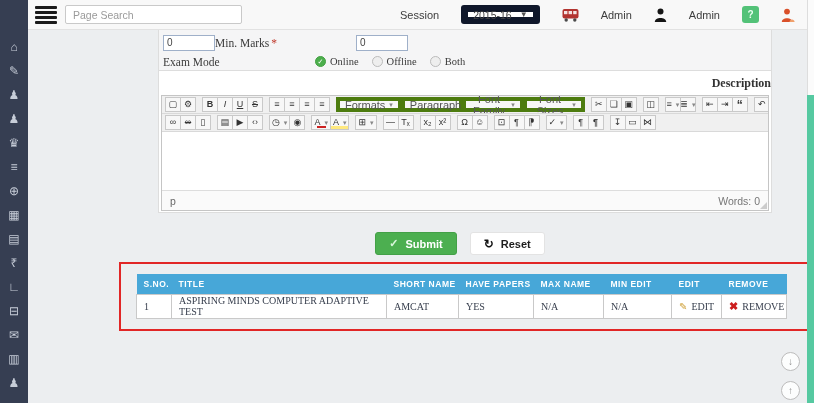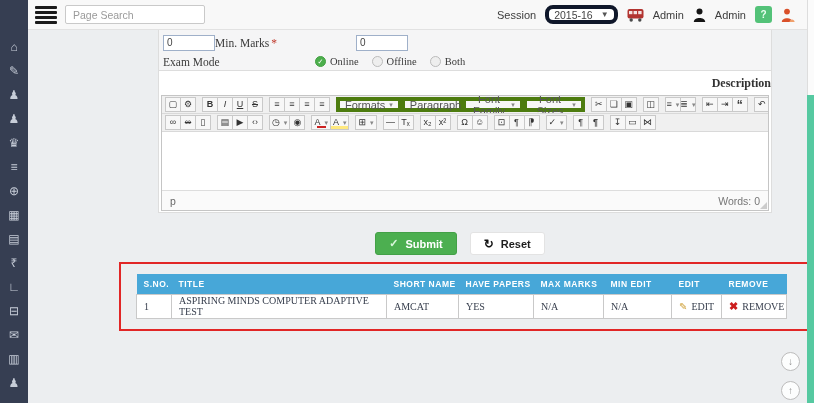--- a/index.html
+++ b/index.html
@@ -10,26 +10,26 @@
   }
   
   #sidebar { position:absolute; left:0; top:0; width:28px; height:403px; background:#363e52;
     display:flex; flex-direction:column; align-items:center; padding-top:41px; gap:11px; }
   .s-icon { color:#c7cdd8; font-size:12px; line-height:13px; height:13px; cursor:pointer; }
   
   #topbar { position:absolute; left:28px; top:0; right:7px; height:30px; background:#f8f8f8;
     border-bottom:1px solid #e2e2e2; display:flex; align-items:center; padding:0 12px 0 7px; }
   #hamburger { width:22px; display:flex; flex-direction:column; gap:2px; cursor:pointer; }
   #hamburger i { display:block; height:3px; background:#1b1b1b; border-radius:1px; }
-  #search-input { margin-left:8px; width:140px; height:19px; border:1px solid #c9c9c9; border-radius:2px;
+  #search-input { margin-left:8px; width:177px; height:19px; border:1px solid #c9c9c9; border-radius:2px;
     padding:0 7px; font-size:10.5px; color:#555; background:#fff; font-family:"Liberation Sans",sans-serif; }
   #search-input::placeholder { color:#9a9a9a; }
-  .tb-right { margin-left:auto; display:flex; align-items:center; gap:9px; font-size:11px; color:#3d3d3d; }
+  .tb-right { margin-left:auto; display:flex; align-items:center; gap:22px; font-size:11px; color:#3d3d3d; }
   .session-select { display:inline-flex; align-items:center; gap:8px; height:19px; padding:0 5px;
-    border:4px solid #0f172a; background:#fff; font-size:10.5px; color:#444; cursor:pointer; border-radius:8px;justify-content:space-between; }
+    border:7px solid #0f172a; background:#fff; font-size:10.5px; color:#444; cursor:pointer; border-radius:3px;justify-content:space-between; }
   .caret-down { font-size:8px; color:#555; }
   .help-btn { width:17px; height:17px; border-radius:3px; background:#53c278; color:#eafff1;
     font-weight:bold; font-size:10px; display:flex; align-items:center; justify-content:center; cursor:pointer; }
   .tb-label { font-size:11px; }
   
   #panel { position:absolute; left:158px; top:30px; width:614px; height:183px; background:#fff;
     border:1px solid #ddd; border-top:none; }
   .form-top { height:41px; background:#f5f5f6; border-bottom:1px solid #ddd; padding:3px 4px 0 4px;
     font-family:"Liberation Serif", serif; font-size:11.5px; color:#3a3a3a; }
   .f-row { display:flex; align-items:center; height:19px; }
@@ -280,21 +280,21 @@
         <col style="width:68px">
         <col style="width:50px">
         <col style="width:65px">
     </colgroup>
     <thead>
       <tr>
         <th>S.NO.</th>
           <th>TITLE</th>
           <th>SHORT NAME</th>
           <th>HAVE PAPERS</th>
-          <th>MAX MARKS</th>
+          <th>MAX NAME</th>
           <th>MIN EDIT</th>
           <th>EDIT</th>
           <th>REMOVE</th>
       </tr>
     </thead>
     <tbody>
       <tr>
         <td>1</td>
         <td>ASPIRING MINDS COMPUTER ADAPTIVE TEST</td>
         <td>AMCAT</td>

